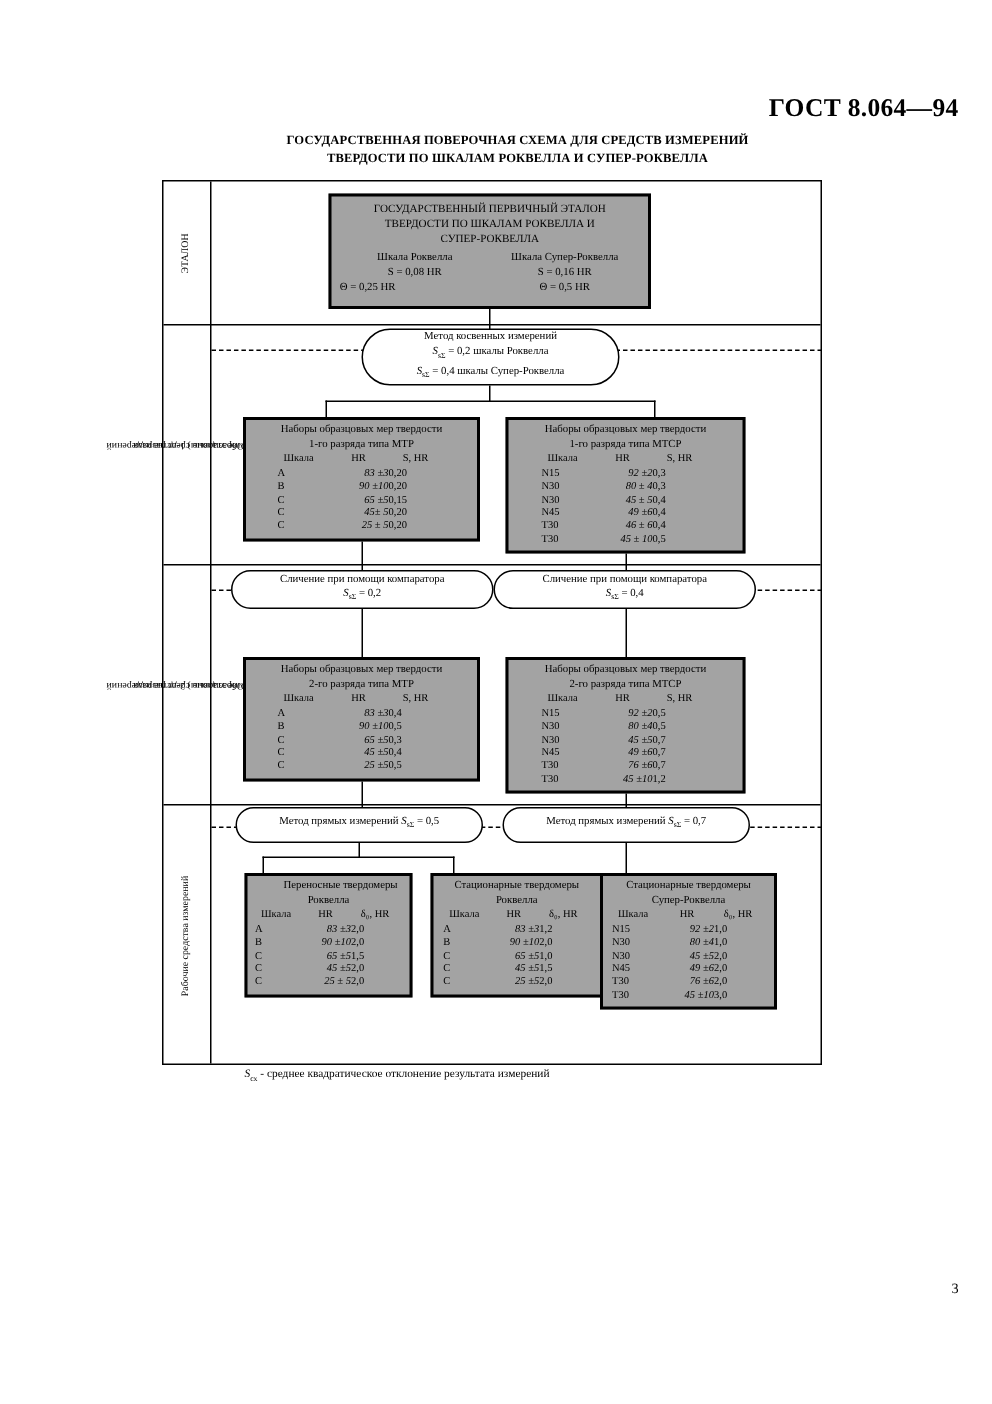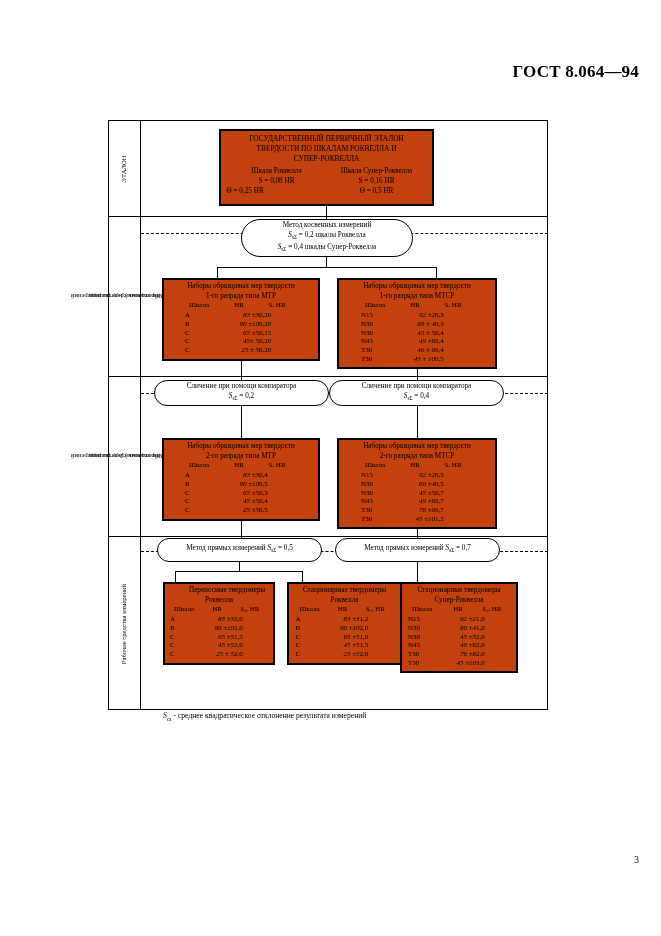--- a/index.html
+++ b/index.html
@@ -18,21 +18,21 @@
   #sidebar-col-line{position:absolute;left:31px;top:0;width:1px;height:100%;background:#000;}
 
   .band-div{position:absolute;left:0;width:100%;height:0;border-top:1px solid #000;}
   .dash-div{position:absolute;height:0;border-top:1.5px dashed #000;}
 
   .sidebar-label{position:absolute;left:0;width:31px;display:flex;align-items:center;justify-content:center;}
   .sidebar-label span{display:block;transform:rotate(-90deg);white-space:nowrap;
                       font-size:6.6px;line-height:8px;text-align:center;}
 
   
-  .box{position:absolute;border:1px solid #000;background:#c2410c;box-sizing:border-box;}
+  .box{position:absolute;border:1px solid #000;background:#a3a3a3;box-sizing:border-box;}
   .box.thick{border-width:2.5px;}
   .stadium{position:absolute;border:1.6px solid #000;background:#fff;box-sizing:border-box;
            border-radius:999px;display:flex;flex-direction:column;align-items:center;justify-content:center;}
   .bx-title{text-align:center;font-size:7.2px;line-height:9.6px;}
   .etalon-title{font-size:7.4px;line-height:10.2px;font-weight:normal;text-align:center;padding-top:3px;}
 
   
   .ln{position:absolute;background:#000;}
   .lnv{width:1px;}
   .lnh{height:1px;}
@@ -54,20 +54,24 @@
   #footnote{position:absolute;left:163px;top:711px;font-size:7.6px;}
   #page-num{position:absolute;right:22px;top:855px;font-size:9.5px;}
 </style>
 </head>
 <body>
 
 <div class="pg">
 
   <div id="gost-number">ГОСТ 8.064—94</div>
 
+  <div id="doc-title">
+    <div>ГОСУДАРСТВЕННАЯ ПОВЕРОЧНАЯ СХЕМА ДЛЯ СРЕДСТВ ИЗМЕРЕНИЙ</div>
+    <div>ТВЕРДОСТИ ПО ШКАЛАМ РОКВЕЛЛА И СУПЕР-РОКВЕЛЛА</div>
+  </div>
 
   <div id="frame">
     <div id="sidebar-col-line"></div>
 
     <div class="band-div" style="top:95px;"></div>
     <div class="band-div" style="top:255px;"></div>
     <div class="band-div" style="top:415px;"></div>
 
     <div class="dash-div" style="left:32px;top:112px;width:407px;"></div>
     <div class="dash-div" style="left:32px;top:272px;width:407px;"></div>

